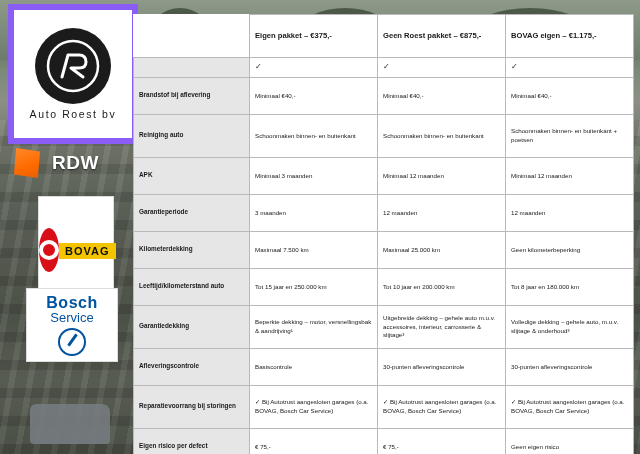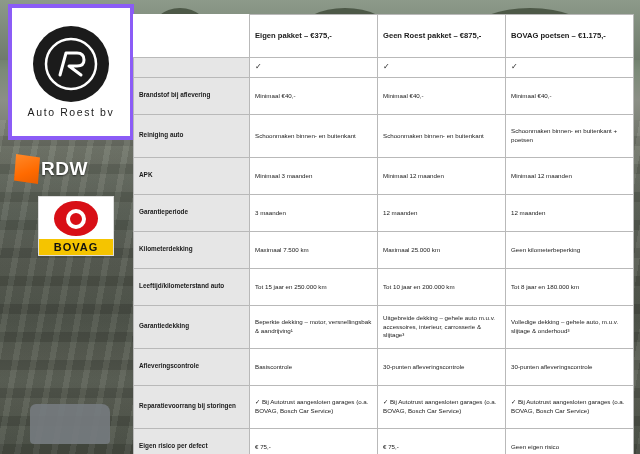--- a/index.html
+++ b/index.html
@@ -72,21 +72,21 @@
   .left-col {
     position: absolute;
     left: 0; top: 0;
     width: 130px; height: 454px;
   }
   .brand-box {
     position: absolute;
     left: 8px; top: 4px;
     width: 118px; height: 128px;
     background: #ffffff;
-    border: 4px solid #8b5cf6;
+    border: 6px solid #8b5cf6;
     display: flex;
     flex-direction: column;
     align-items: center;
     justify-content: center;
   }
   .brand-logo {
     width: 76px; height: 76px;
     border-radius: 50%;
     background: #1b1b1b;
     display: flex;
@@ -94,46 +94,46 @@
     justify-content: center;
     margin-bottom: 4px;
   }
   .brand-name {
     font-size: 10.5px;
     letter-spacing: 1.6px;
     color: #1b1b1b;
   }
   .rdw-box {
     position: absolute;
-    left: 14px; top: 150px;
+    left: 14px; top: 144px;
     width: 110px; height: 38px;
     display: flex;
     align-items: center;
-    gap: 1px;
+    gap: 12px;
   }
   .rdw-flag {
     width: 26px; height: 30px;
     background: linear-gradient(160deg, #ff8a2a 0%, #ff6a00 60%, #e85d00 100%);
     clip-path: polygon(8% 0%, 100% 12%, 92% 100%, 0% 88%);
   }
   .rdw-text {
     font-size: 19px;
     font-weight: bold;
     color: #ffffff;
     text-shadow: 0 1px 2px rgba(0,0,0,.6);
     letter-spacing: .5px;
   }
   .bovag-box {
     position: absolute;
     left: 38px; top: 196px;
-    width: 76px; height: 60px;
+    width: 76px; height: 103px;
     background: #ffffff;
     border: 1px solid #ddd;
     display: flex;
-    flex-direction: column;
+    flex-direction: row;
     align-items: center;
     padding-top: 4px;
     box-sizing: border-box;
   }
   .bovag-mark {
     width: 44px; height: 44px;
     border-radius: 50%;
     background: #d80f16;
     display: flex; align-items: center; justify-content: center;
   }
@@ -281,37 +281,42 @@
       <div class="rdw-text">RDW</div>
     </div>
 
     <div class="bovag-box">
       <div class="bovag-mark">
         <div class="bovag-mark-inner"></div>
       </div>
       <div class="bovag-label">BOVAG</div>
     </div>
 
+    <div class="bosch-box">
+      <div class="bosch-word">Bosch</div>
+      <div class="bosch-sub">Service</div>
+      <div class="bosch-mark"></div>
+    </div>
 
   </div>
 
   <div class="table-wrap">
     <table class="pkg">
       <colgroup>
         <col class="c0">
           <col class="c1">
           <col class="c2">
           <col class="c3">
       </colgroup>
       <thead>
         <tr>
           <th class="hdr-blank"></th>
           <th class="hdr">Eigen pakket – €375,-</th>
           <th class="hdr">Geen Roest pakket – €875,-</th>
-          <th class="hdr">BOVAG poetsen – €1.175,-</th>
+          <th class="hdr">BOVAG eigen – €1.175,-</th>
         </tr>
       </thead>
       <tbody>
         <tr>
           <td class="rowlabel"></td>
           <td class="cell check">✓</td>
           <td class="cell check">✓</td>
           <td class="cell check">✓</td>
         </tr>
         <tr class="tall">

